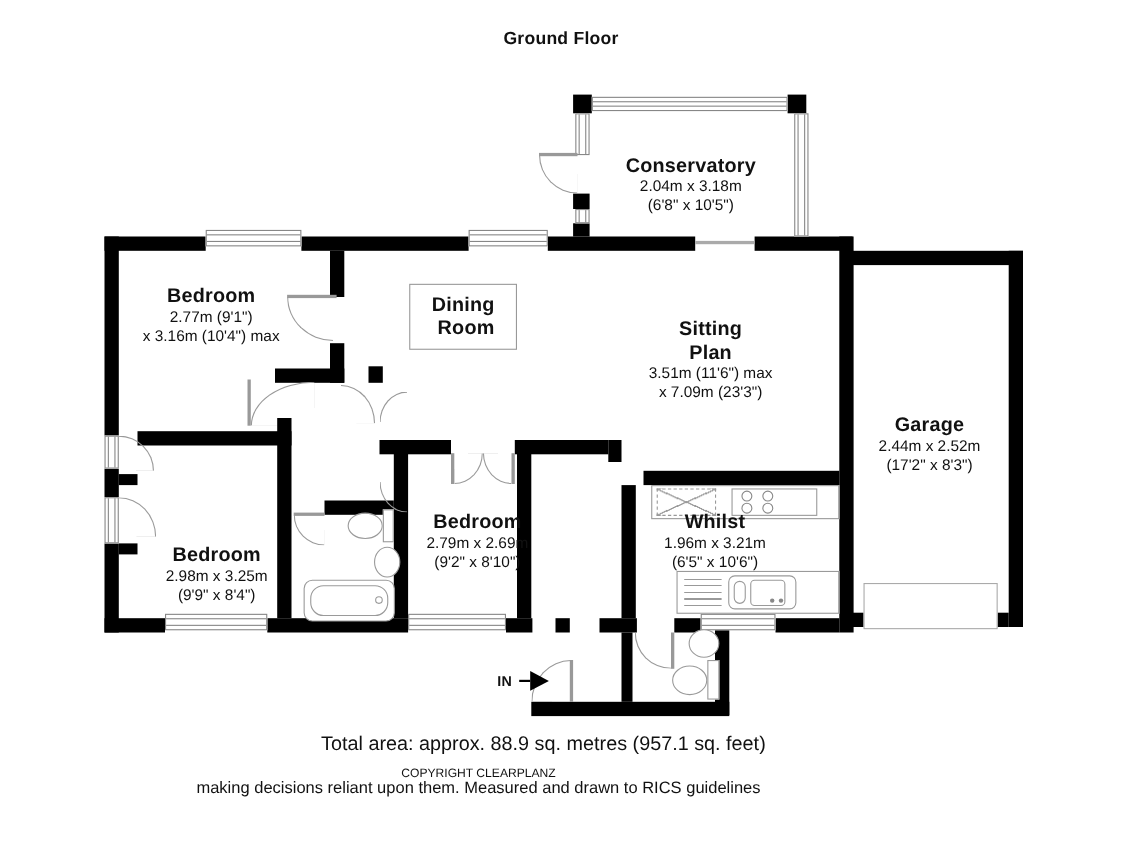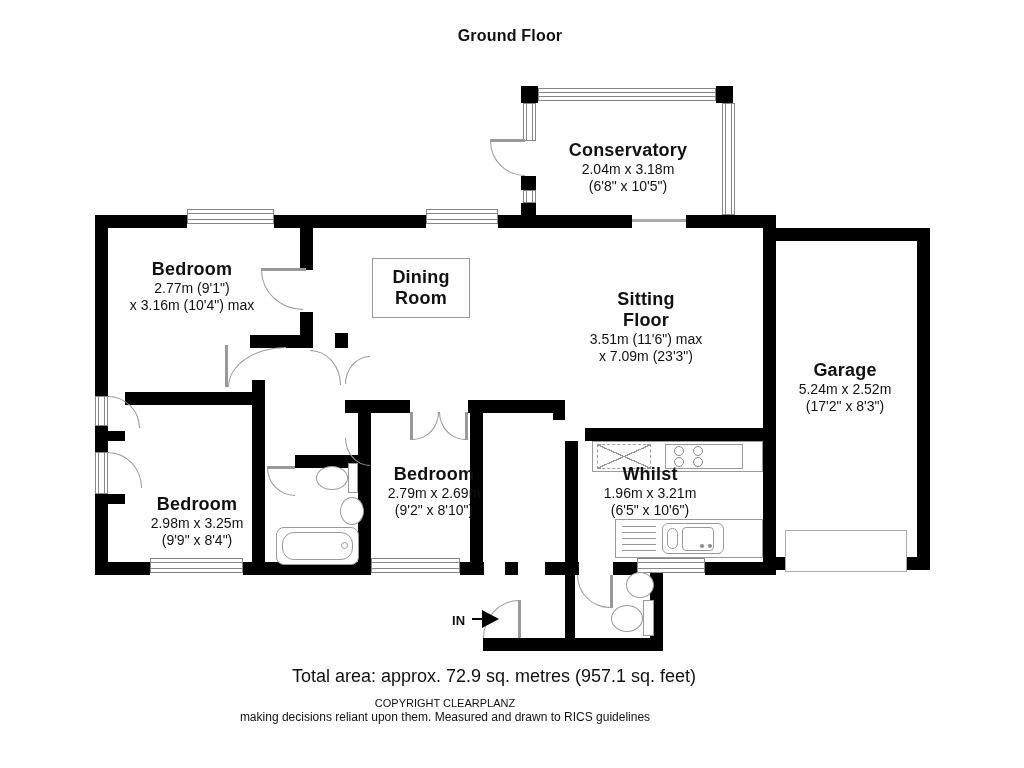--- a/index.html
+++ b/index.html
@@ -155,36 +155,36 @@
     <div class="dim">(6'8" x 10'5")</div>
   </div>
 
   <div class="lbl" style="left:192px;top:259px">
     <div class="name">Bedroom</div>
     <div class="dim">2.77m (9'1")</div>
     <div class="dim">x 3.16m (10'4") max</div>
   </div>
 
   <div class="dining-box" style="left:372px;top:258px;width:96px;height:58px">
-    <div style="text-align:center">
+    <div style="text-align:right">
       <div class="name">Dining</div>
       <div class="name">Room</div>
     </div>
   </div>
 
   <div class="lbl" style="left:646px;top:289px">
     <div class="name">Sitting</div>
-    <div class="name">Floor</div>
+    <div class="name">Plan</div>
     <div class="dim">3.51m (11'6") max</div>
     <div class="dim">x 7.09m (23'3")</div>
   </div>
 
-  <div class="lbl" style="left:845px;top:360px">
+  <div class="lbl" style="left:845px;top:376px">
     <div class="name">Garage</div>
-    <div class="dim">5.24m x 2.52m</div>
+    <div class="dim">2.44m x 2.52m</div>
     <div class="dim">(17'2" x 8'3")</div>
   </div>
 
   <div class="lbl" style="left:197px;top:494px">
     <div class="name">Bedroom</div>
     <div class="dim">2.98m x 3.25m</div>
     <div class="dim">(9'9" x 8'4")</div>
   </div>
 
   <div class="lbl" style="left:434px;top:464px">
@@ -199,20 +199,20 @@
     <div class="dim">(6'5" x 10'6")</div>
   </div>
 
   <div class="lbl" style="left:461px;top:611px;transform:none;left:452px">
     <span class="name" style="font-size:13px">IN</span>
   </div>
   <div class="thin" style="left:472px;top:618px;width:10px;height:2px;background:#000"></div>
   <div class="tri" style="left:482px;top:610px"></div>
 
   <div class="lbl" style="left:494px;top:666px">
-    <div style="font-size:18px">Total area: approx. 72.9 sq. metres (957.1 sq. feet)</div>
-  </div>
-  <div style="position:absolute;left:10px;top:697px;width:870px;text-align:center">
+    <div style="font-size:18px">Total area: approx. 88.9 sq. metres (957.1 sq. feet)</div>
+  </div>
+  <div style="position:absolute;left:0;top:697px;width:870px;text-align:center">
     <div style="font-size:11px;line-height:13px">COPYRIGHT CLEARPLANZ</div>
-    <div style="font-size:12px;line-height:14px">making decisions reliant upon them. Measured and drawn to RICS guidelines</div>
+    <div style="font-size:15px;line-height:14px">making decisions reliant upon them. Measured and drawn to RICS guidelines</div>
   </div>
 
 </div>
 
 </body></html>

